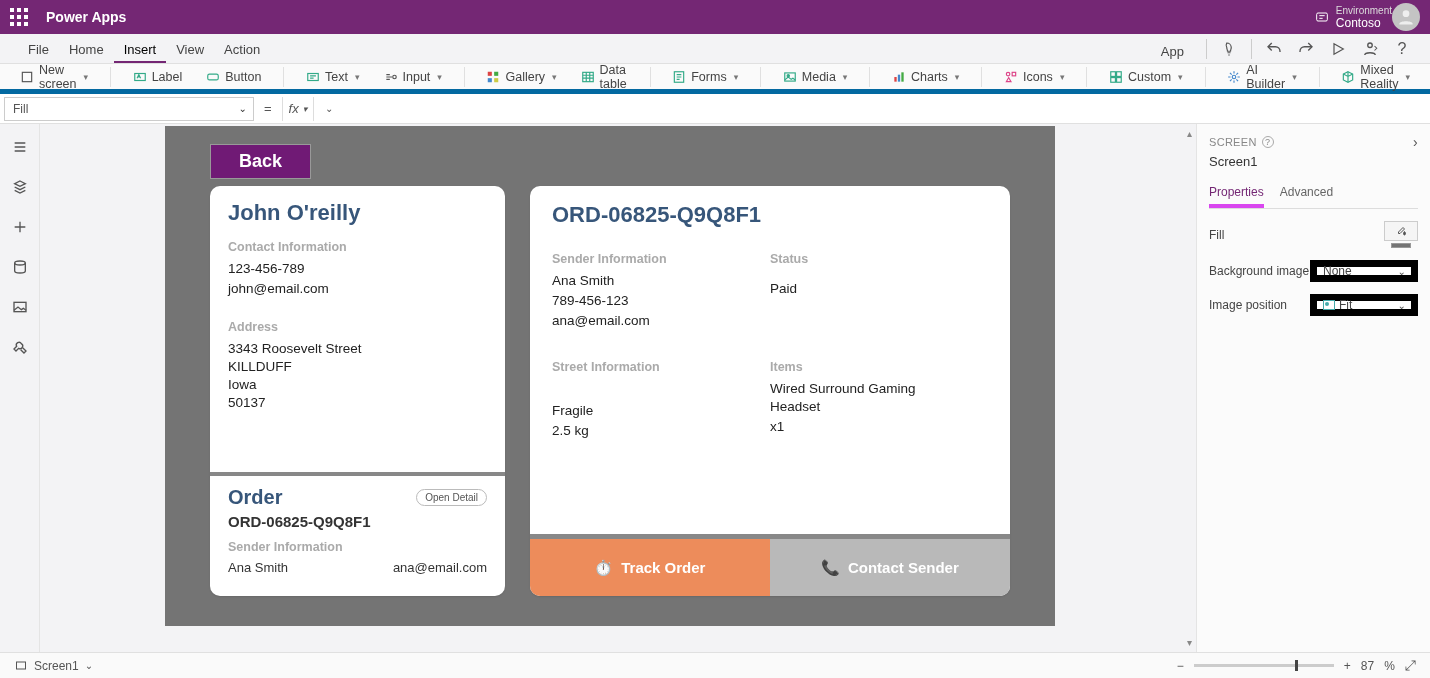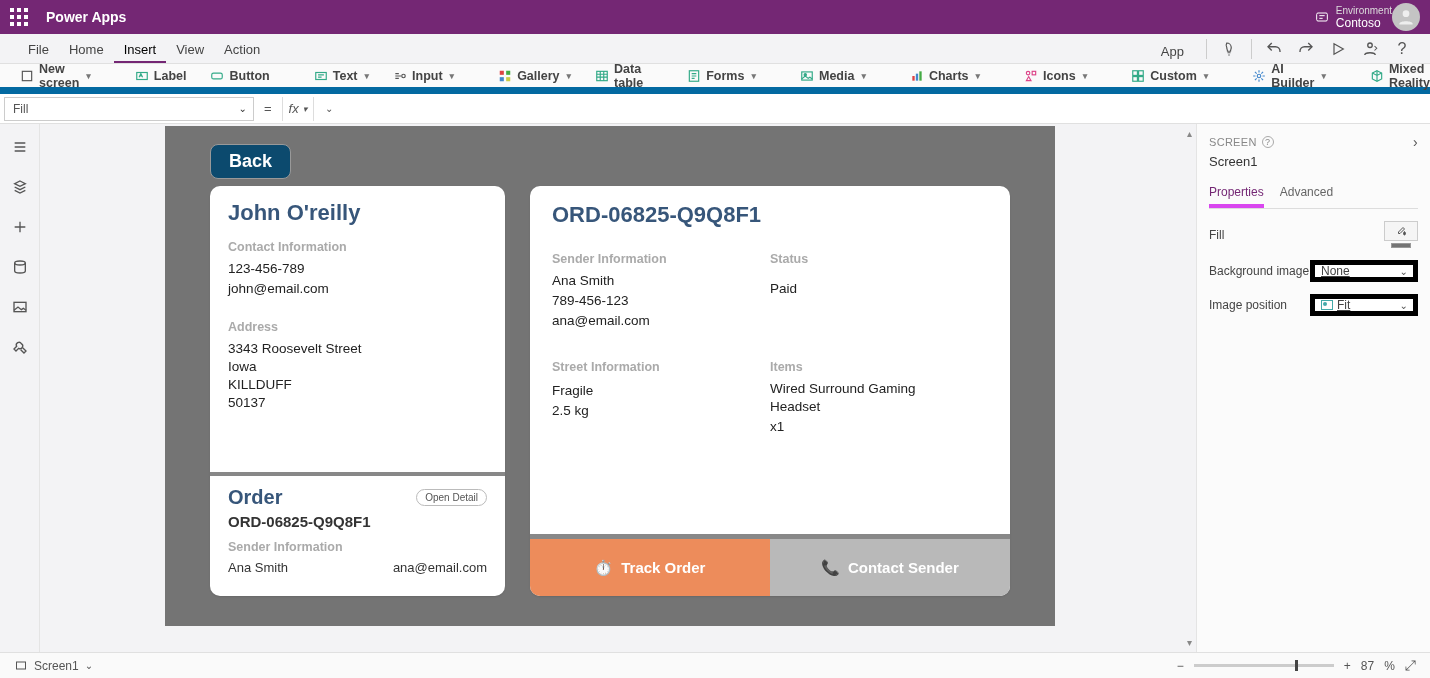--- a/index.html
+++ b/index.html
@@ -17,21 +17,21 @@
   .avatar { width:28px; height:28px; border-radius:50%; background:#c4c4c4; display:flex; align-items:center; justify-content:center; color:#742774; }
   .avatar svg { width:20px; height:20px; }
   
   .menubar { height:30px; background:#f3f3f5; display:flex; align-items:flex-end; padding:0 18px; border-bottom:1px solid #e0e0e0; font-size:13px; color:#444;}
   .menubar .mitem { padding:6px 10px; cursor:pointer; }
   .menubar .mitem.active { border-bottom:2px solid #742774; color:#000; font-weight:500; padding-bottom:4px;}
   .menubar .right { margin-left:auto; display:flex; align-items:center; gap:12px; padding-bottom:4px;}
   .menubar .right .sep { width:1px; height:20px; background:#ccc; }
   .icbtn { width:20px; height:20px; display:flex; align-items:center; justify-content:center; cursor:pointer; color:#555;}
   
-  .ribbon { height:30px; background:#fafafa; display:flex; align-items:center; padding:0 14px; gap:12px; border-bottom:7px solid #0369a1; font-size:12.5px; color:#444;font-weight:bold;}
+  .ribbon { height:30px; background:#fafafa; display:flex; align-items:center; padding:0 14px; gap:12px; border-bottom:5px solid #0369a1; font-size:12.5px; color:#444;}
   .ribbit { display:flex; align-items:center; gap:5px; padding:3px 6px; cursor:pointer;}
   .ribbit .ric { width:14px; height:14px; display:flex; align-items:center; justify-content:center;}
   .rsep { width:1px; height:20px; background:#e0e0e0; margin:0 4px;}
   .chev { font-size:9px; color:#777; margin-left:2px;}
   
   .formulabar { height:30px; background:#fff; display:flex; align-items:center; border-bottom:1px solid #e0e0e0; font-size:13px;}
   .propsel { width:250px; height:24px; border:1px solid #ccc; margin:0 0 0 4px; display:flex; align-items:center; padding:0 8px; font-size:12px; color:#555; position:relative;}
   .propsel .chev2 { position:absolute; right:6px; font-size:10px; color:#333;}
   .eq { padding:0 10px; color:#555;}
   .fx { display:flex; align-items:center; font-style:italic; color:#555; padding:0 6px; border-left:1px solid #ddd; border-right:1px solid #ddd; height:24px; gap:4px;}
@@ -52,32 +52,32 @@
   .rightpanel { width:234px; background:#fbfbfb; border-left:1px solid #e4e4e4; padding:10px 12px; font-size:12px; color:#444;}
   .rightpanel .hdr { display:flex; align-items:center; color:#888; text-transform:uppercase; font-size:11px; letter-spacing:0.3px;}
   .rightpanel .hdr .qm { width:12px; height:12px; border:1px solid #aaa; border-radius:50%; font-size:9px; display:flex; align-items:center; justify-content:center; margin-left:5px;}
   .rightpanel .hdr .rarrow { margin-left:auto; font-size:14px; color:#555; cursor:pointer;}
   .rightpanel .scrname { font-size:13px; color:#333; margin-top:4px;}
   .rptabs { display:flex; gap:16px; margin-top:16px; font-size:12px; border-bottom:1px solid #ddd;}
   .rptab { padding-bottom:5px; cursor:pointer; color:#666;}
   .rptab.active { color:#742774; border-bottom:4px solid #d946ef; font-weight:500;}
   .proprow { display:flex; align-items:center; margin-top:12px; }
   .proprow .plabel { flex:1; }
-  .proprow .pval { width:108px; height:22px; border:5px solid #000000; background:#fff; display:flex; align-items:center; padding:0 6px; font-size:12px; position:relative;text-decoration:underline;}
+  .proprow .pval { width:108px; height:22px; border:7px solid #000000; background:#fff; display:flex; align-items:center; padding:0 6px; font-size:12px; position:relative;}
   .proprow .pval .chevd { position:absolute; right:5px; font-size:10px; color:#555;}
   .colorbtn { width:34px; height:20px; border:1px solid #ccc; background:#f5f5f5; display:flex; align-items:center; justify-content:center; font-size:11px;}
   .colorswatch { width:20px; height:5px; background:#747474; border:1px solid #999; margin-top:2px;}
   
   .statusbar { position:absolute; bottom:0; left:0; right:0; height:26px; background:#fafafa; border-top:1px solid #e0e0e0; display:flex; align-items:center; padding:0 14px; font-size:12px; color:#555;}
   .statusbar .scr { display:flex; align-items:center; gap:6px;}
   .statusbar .zoom { margin-left:auto; display:flex; align-items:center; gap:10px;}
   .zslider { width:140px; height:3px; background:#ccc; position:relative;}
   .zslider .knob { position:absolute; top:-4px; left:72%; width:3px; height:11px; background:#444;}
   
-  .backbtn { position:absolute; left:45px; top:18px; background:#0c4a6e; color:#fff; border:1px solid #999; border-radius:8px; padding:6px 18px; font-size:18px; font-weight:600; cursor:pointer;}
+  .backbtn { position:absolute; left:45px; top:18px; background:#701a75; color:#fff; border:1px solid #999; border-radius:0; padding:6px 28px; font-size:18px; font-weight:600; cursor:pointer;}
   .card { position:absolute; background:#fff; border-radius:10px; box-shadow:0 1px 2px rgba(0,0,0,0.1); }
   .cardL { left:45px; top:60px; width:295px; height:290px; padding:14px 18px; border-bottom:4px solid #888; border-bottom-left-radius:0; border-bottom-right-radius:0;}
   .cardL h2 { margin:0 0 14px 0; font-size:22px; font-weight:700; color:#37567a;}
   .sect { color:#aaa; font-size:12.5px; font-weight:600; margin-top:6px;}
   .val { font-size:13.5px; color:#222; margin-top:6px; line-height:18px;}
   .cardL2 { left:45px; top:350px; width:295px; height:120px; padding:10px 18px 14px 18px; border-top-left-radius:0; border-top-right-radius:0;}
   .cardL2 .ordhdr { display:flex; align-items:center;}
   .cardL2 h3 { margin:0; font-size:20px; font-weight:700; color:#37567a;}
   .opendetail { margin-left:auto; font-size:10px; color:#555; border:1px solid #bbb; border-radius:10px; padding:2px 8px; cursor:pointer;}
   .ordnum { font-size:15px; font-weight:700; margin-top:4px;}
@@ -390,22 +390,22 @@
     <div class="canvas">
       <div class="backbtn">Back</div>
 
       <div class="card cardL">
         <h2>John O'reilly</h2>
         <div class="sect">Contact Information</div>
         <div class="val">123-456-789</div>
         <div class="val" style="margin-top:2px">john@email.com</div>
         <div class="sect" style="margin-top:22px">Address</div>
         <div class="val">3343  Roosevelt Street</div>
+        <div class="val" style="margin-top:0">KILLDUFF</div>
         <div class="val" style="margin-top:0">Iowa</div>
-        <div class="val" style="margin-top:0">KILLDUFF</div>
         <div class="val" style="margin-top:0">50137</div>
       </div>
 
       <div class="card cardL2">
         <div class="ordhdr">
           <h3>Order</h3>
           <div class="opendetail">Open Detail</div>
         </div>
         <div class="ordnum">ORD-06825-Q9Q8F1</div>
         <div class="sect" style="margin-top:10px">Sender Information</div>
@@ -426,21 +426,21 @@
               <div class="val" style="margin-top:2px">ana@email.com</div>
             </div>
             <div class="col2">
               <div class="sect">Status</div>
               <div class="val" style="margin-top:14px">Paid</div>
             </div>
           </div>
           <div class="grid2" style="margin-top:24px">
             <div class="col1">
               <div class="sect">Street Information</div>
-              <div class="val" style="margin-top:8px">Fragile</div>
+              <div class="val" style="margin-top:28px">Fragile</div>
               <div class="val" style="margin-top:2px">2.5 kg</div>
             </div>
             <div class="col2">
               <div class="sect">Items</div>
               <div class="val" style="margin-top:6px;font-weight:500;max-width:160px">Wired Surround Gaming Headset</div>
               <div class="val" style="margin-top:2px">x1</div>
             </div>
           </div>
         </div>
         <div class="btnrow">

